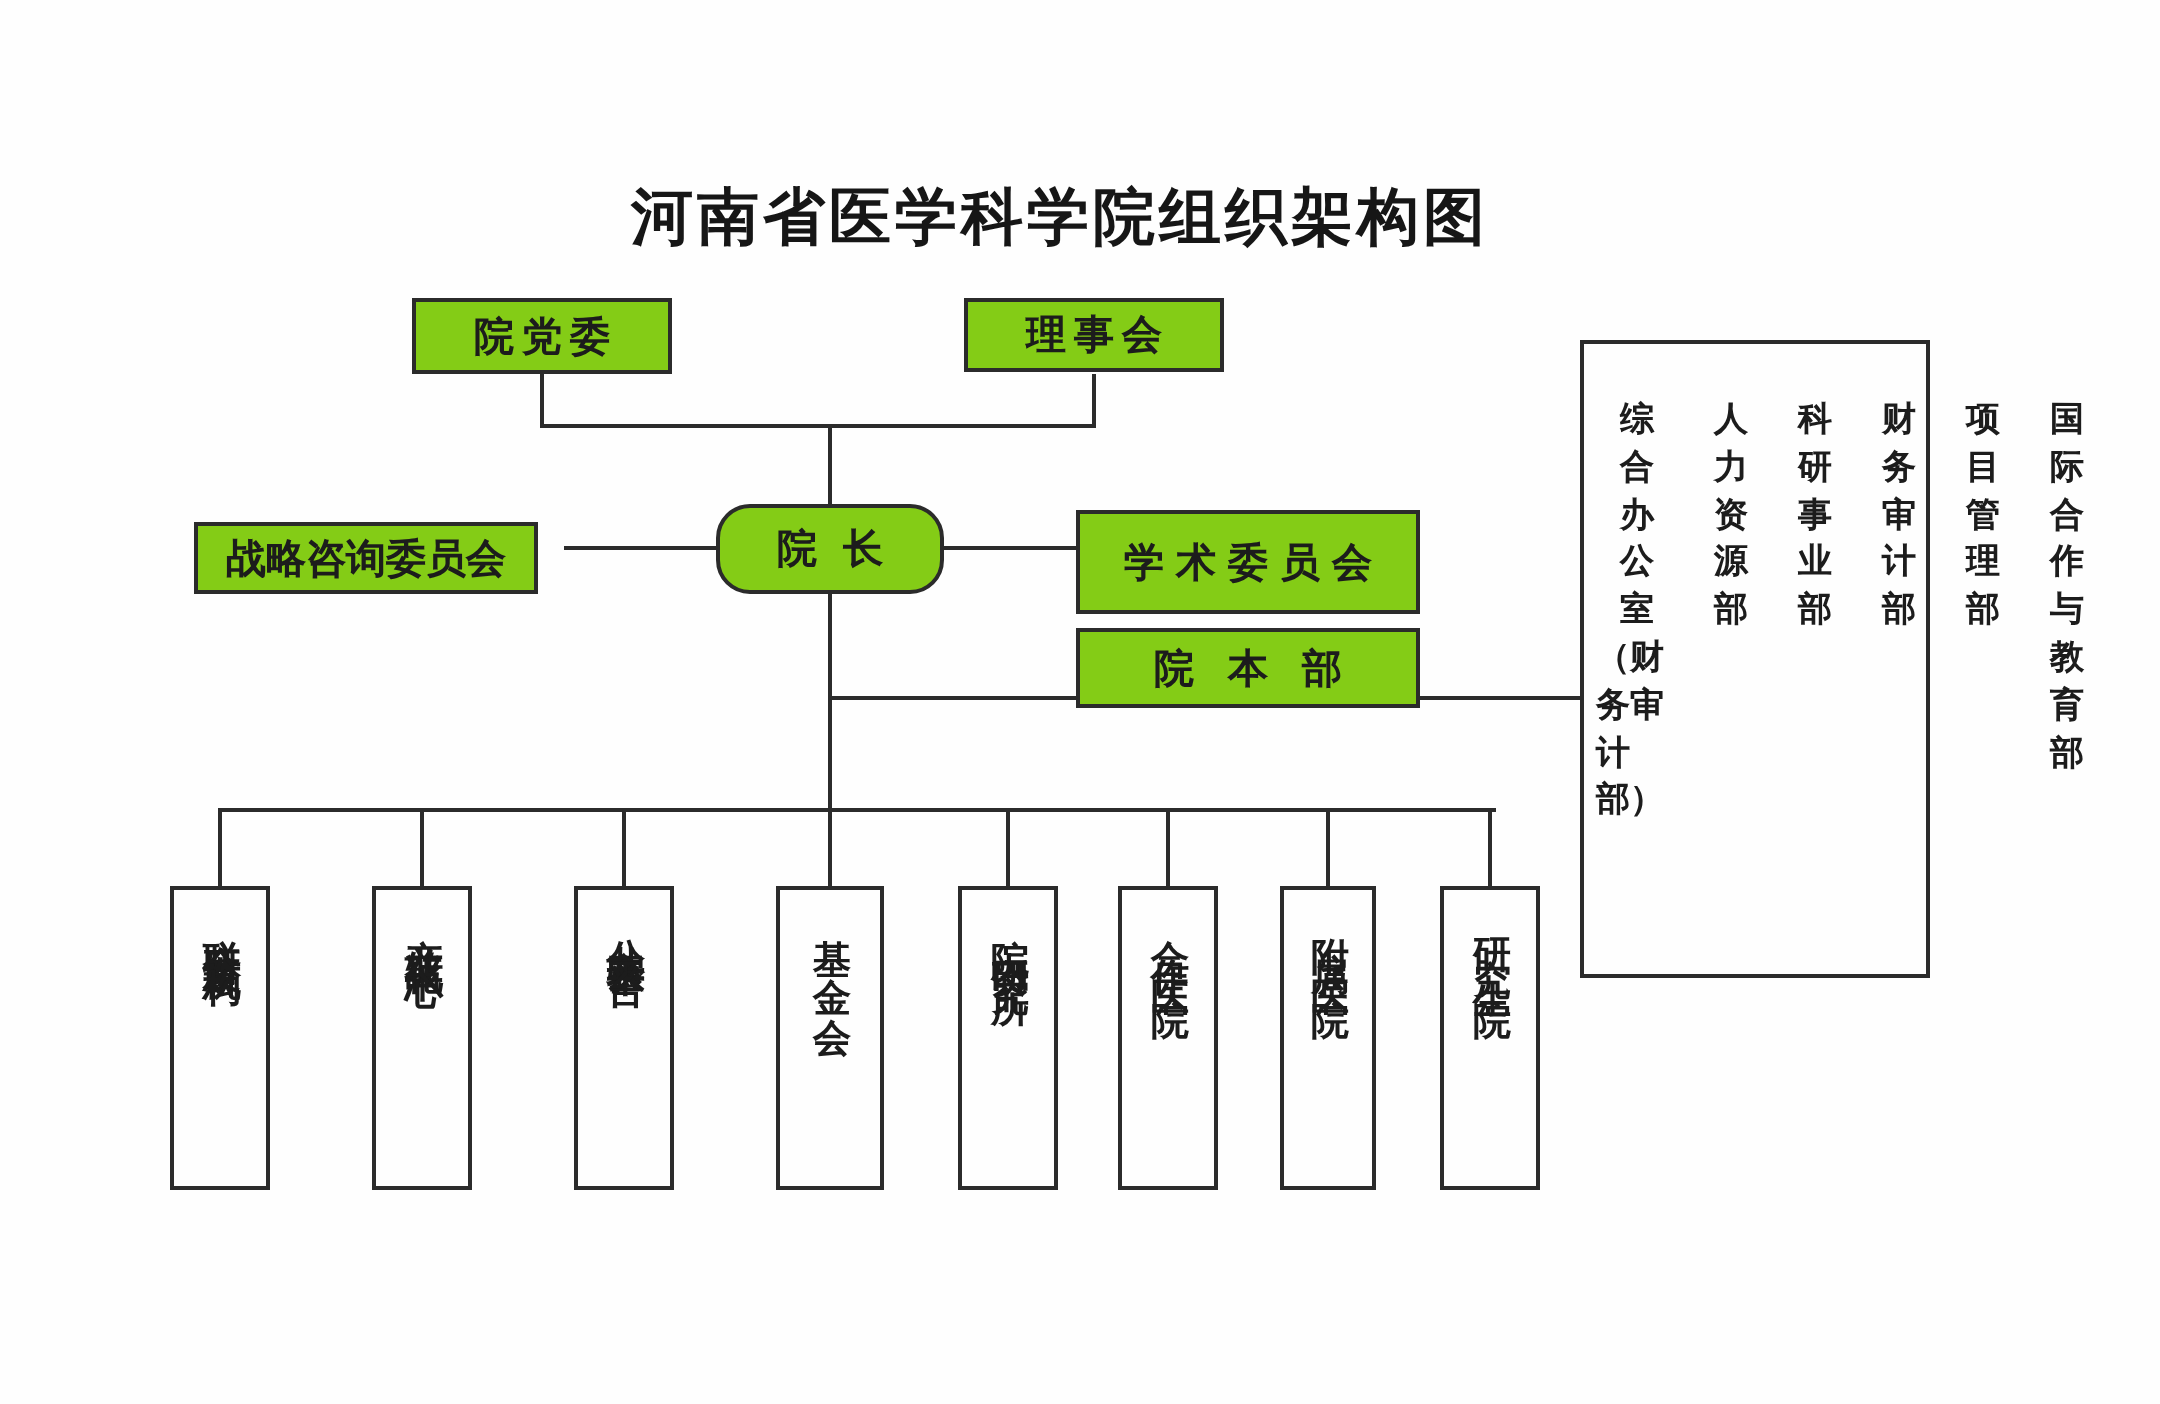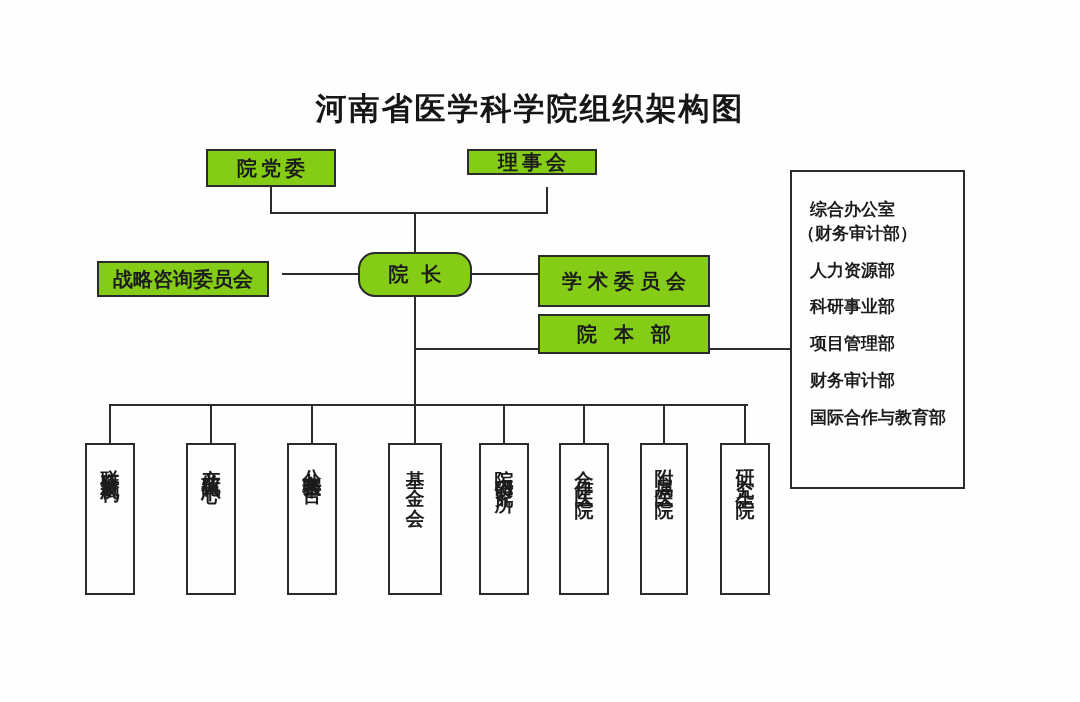--- a/index.html
+++ b/index.html
@@ -53,21 +53,21 @@
 
   
   .dept-box {
     position: absolute;
     left: 790px; top: 170px;
     width: 175px; height: 319px;
     border: 2px solid #2b2b2b;
     background: #fefefe;
     padding: 26px 8px 0 6px;
     display: flex;
-    flex-direction: column;
+    flex-direction: row;
     gap: 13px;
     z-index: 2;
   }
   .dept-item { font-size: 17px; font-weight: 600; line-height: 1.4; }
   .dept-name { padding-left: 12px; }
   .dept-sub  { padding-left: 0; }
 
   
   .vnode {
     position: absolute;
@@ -92,44 +92,44 @@
   .v3 span { letter-spacing: 20px; }
 </style>
 </head>
 <body>
 
 <div id="canvas">
 
   <div class="page-title">河南省医学科学院组织架构图</div>
 
   <div class="node ls4" style="left:206px; top:149px; width:130px; height:38px;">院党委</div>
-  <div class="node ls4" style="left:467px; top:149px; width:130px; height:26px;">理事会</div>
+  <div class="node ls4" style="left:482px; top:149px; width:130px; height:37px;">理事会</div>
 
   <div class="node" style="left:97px; top:261px; width:172px; height:36px;">战略咨询委员会</div>
   <div class="node ls4" style="left:358px; top:252px; width:114px; height:45px;border-radius:17px;">院 长</div>
   <div class="node ls6" style="left:538px; top:255px; width:172px; height:52px;">学术委员会</div>
 
   <div class="node ls6" style="left:538px; top:314px; width:172px; height:40px;">院 本 部</div>
 
   <div class="dept-box">
     <div class="dept-item">
       <div class="dept-name">综合办公室</div>
       <div class="dept-sub">（财务审计部）</div>
     </div>
     <div class="dept-item">
       <div class="dept-name">人力资源部</div>
     </div>
     <div class="dept-item">
       <div class="dept-name">科研事业部</div>
     </div>
     <div class="dept-item">
-      <div class="dept-name">项目管理部</div>
+      <div class="dept-name">财务审计部</div>
     </div>
     <div class="dept-item">
-      <div class="dept-name">财务审计部</div>
+      <div class="dept-name">项目管理部</div>
     </div>
     <div class="dept-item">
       <div class="dept-name">国际合作与教育部</div>
     </div>
   </div>
 
   <div class="vnode v6" style="left:85px; width:50px;">
     <span>联合研发机构</span>
     </div>
   <div class="vnode v6" style="left:186px; width:50px;">

